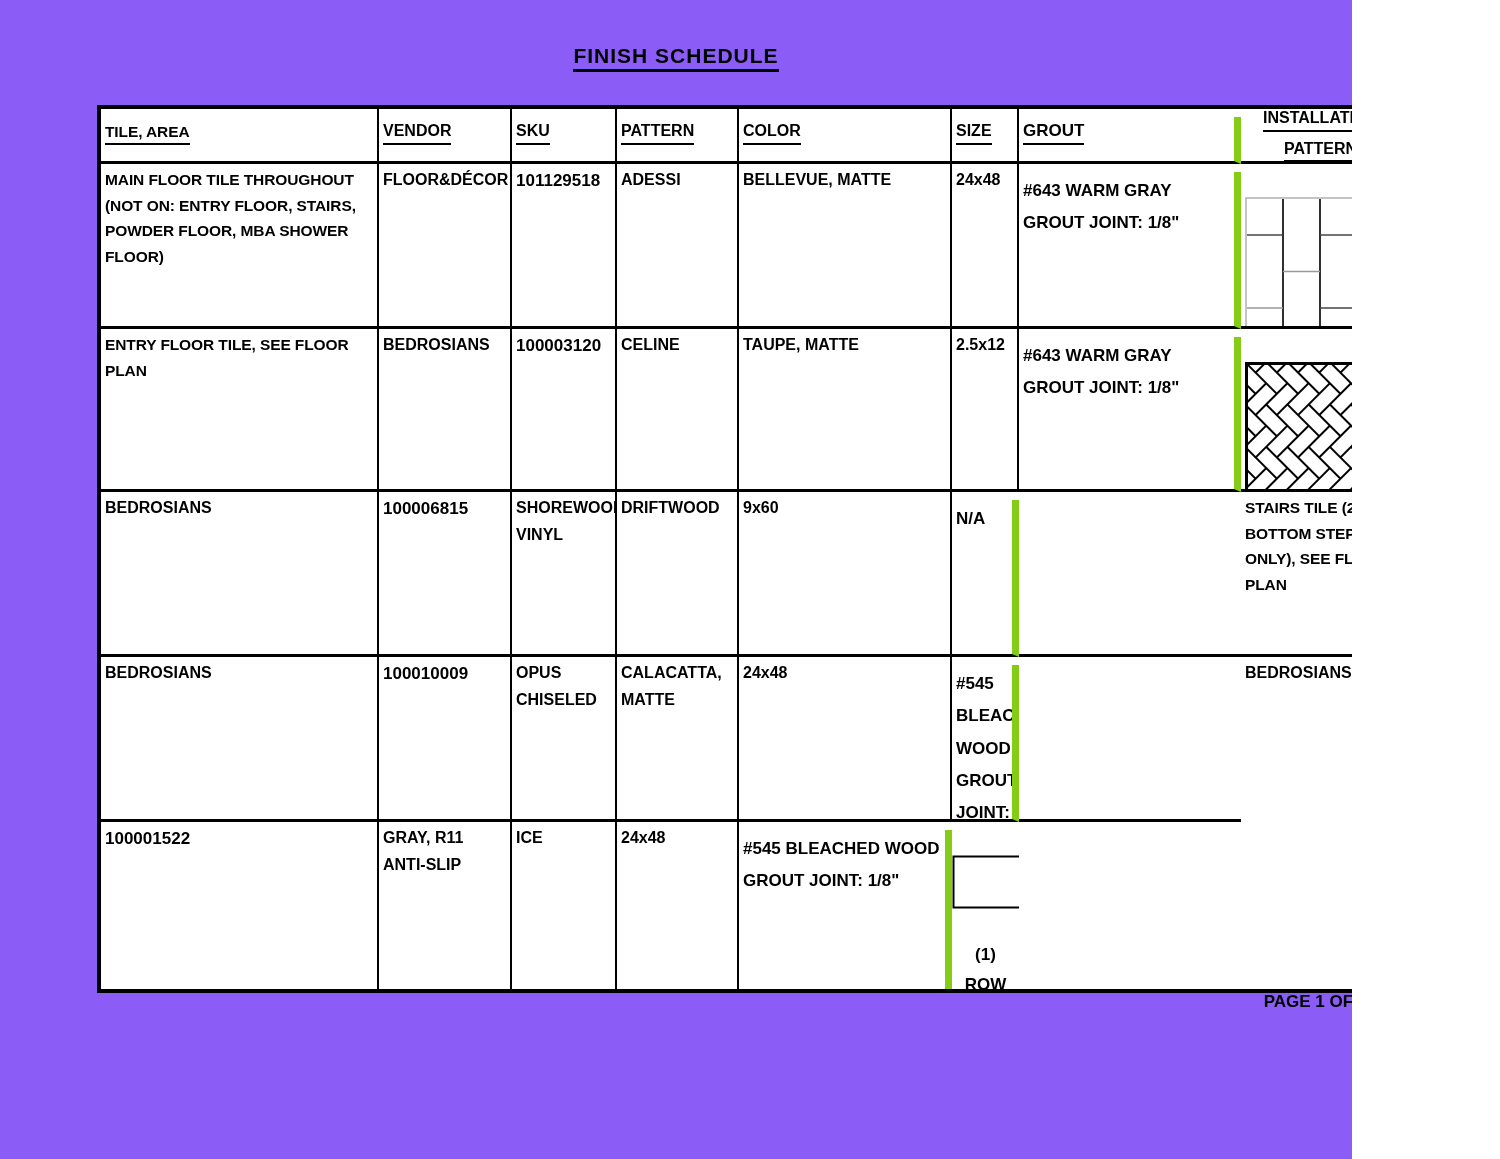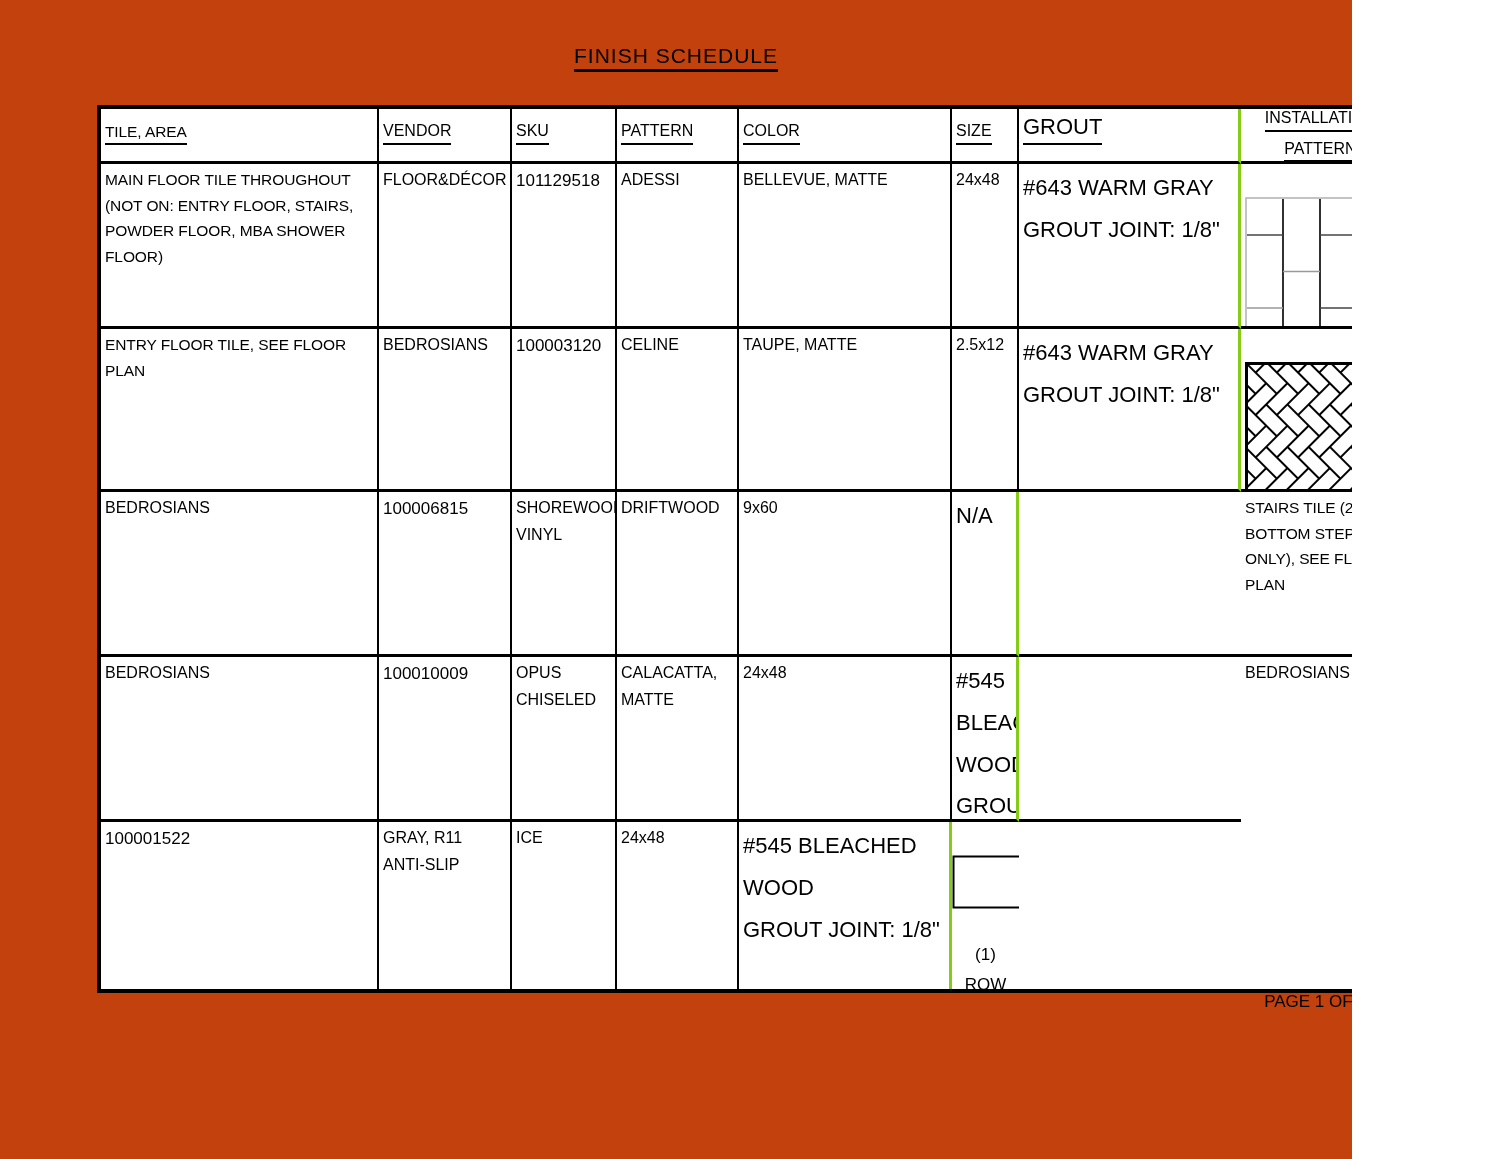--- a/index.html
+++ b/index.html
@@ -1,18 +1,18 @@
 <!DOCTYPE html>
 <html><head>
 <meta charset="utf-8">
 <style>
   html,body{margin:0;padding:0;background:#fff;}
   .page{
-    position:relative;width:1352px;height:1159px;background:#c2410c;
-    font-family:"Liberation Sans",sans-serif;font-weight:normal;color:#000;
+    position:relative;width:1352px;height:1159px;background:#8b5cf6;
+    font-family:"Liberation Sans",sans-serif;font-weight:bold;color:#000;
     overflow:hidden;
   }
   
   .hdr-left{position:absolute;left:97px;top:38px;font-size:19px;line-height:34px;white-space:pre;}
   .hdr-title{position:absolute;left:0;right:0;top:44px;text-align:center;font-size:21px;letter-spacing:1px;}
   .hdr-title .tspan{border-bottom:3px solid #000;padding-bottom:2px;}
   .hdr-right{position:absolute;right:95px;top:38px;text-align:right;font-size:19px;line-height:34px;white-space:pre;}
   
   .finish-table{
     position:absolute;left:97px;top:105px;
@@ -21,21 +21,21 @@
     grid-template-rows:55px 165px 163px 165px 165px 167px;
     border:4px solid #000;background:#fff;
   }
   .c{
     border-right:2px solid #000;border-bottom:3px solid #000;
     padding:3px 2px 2px 4px;font-size:16px;line-height:1.66;
     white-space:pre-line;overflow:hidden;box-sizing:border-box;
   }
   .c.lc{border-right:none;}
   .c.lr{border-bottom:none;}
-  .c.grout-col{border-right:3px solid #84cc16;font-size:22px;line-height:1.9;}
+  .c.grout-col{border-right:7px solid #84cc16;font-size:17px;line-height:1.9;margin-top:8px;}
   .c.col-tile{font-size:15.5px;letter-spacing:-0.1px;}
   .c.sku-col{font-size:17px;}
   
   .c.h{display:flex;align-items:flex-end;padding-bottom:16px;line-height:1.3;}
   .c.h .u{border-bottom:2px solid #000;padding-bottom:1px;}
   .c.h.center{flex-direction:column;align-items:center;justify-content:center;gap:7px;padding-bottom:3px;}
   
   .c.pat{padding:0;text-align:center;}
   .pat svg{display:block;margin:6px auto 0 auto;}
   .pat .caption{font-size:17px;line-height:1.75;margin-top:4px;text-align:center;white-space:pre-line;}

